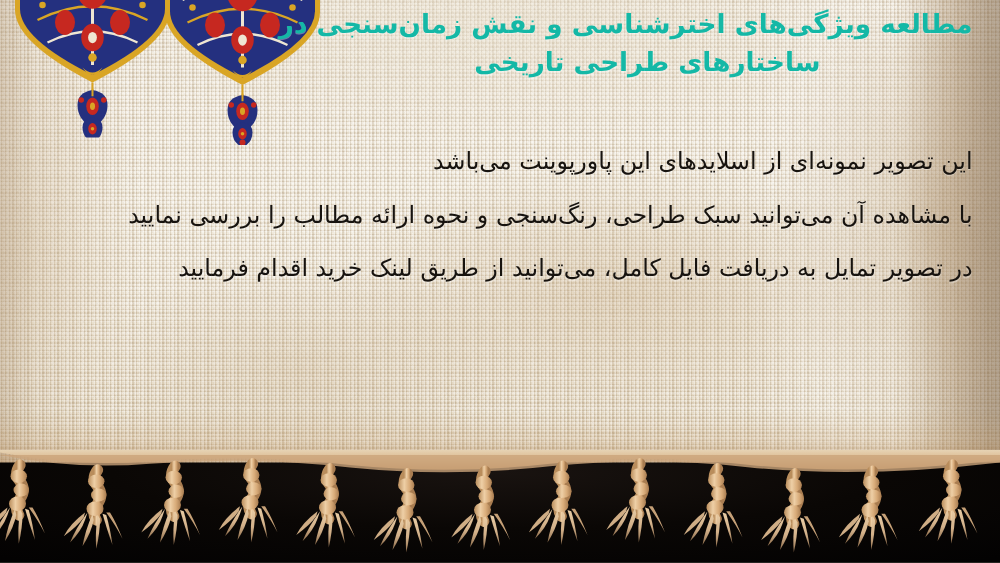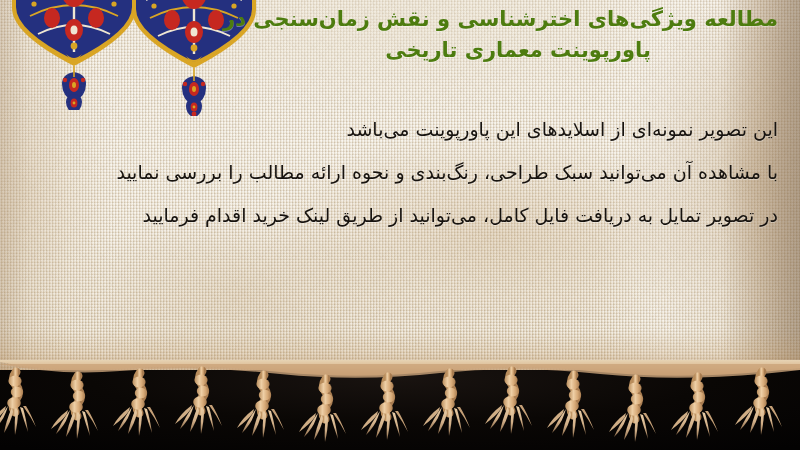--- a/index.html
+++ b/index.html
@@ -109,21 +109,21 @@
     top: 4px;
     width: 520px;
     text-align: center;
     direction: rtl;
   }
   .title-line {
     font-family: "DejaVu Sans", "Liberation Sans", sans-serif;
     font-size: 21px;
     font-weight: 700;
     line-height: 31px;
-    color: #4d7c0f;
+    color: #14b8a6;
     letter-spacing: 0px;
     text-shadow: 0 1px 0 rgba(255,255,255,0.35);
     white-space: nowrap;
   }
 
   #body-block {
     position: absolute;
     right: 22px;
     top: 108px;
     width: 760px;
@@ -281,22 +281,22 @@
     <use href="#tasselUnit" x="450" y="13"></use>
     <use href="#tasselUnit" x="512" y="11"></use>
     <use href="#tasselUnit" x="574" y="15"></use>
     <use href="#tasselUnit" x="636" y="19"></use>
     <use href="#tasselUnit" x="698" y="17"></use>
     <use href="#tasselUnit" x="762" y="12"></use>
   </svg>
 
   <div id="title-block">
     <div class="title-line">مطالعه ویژگی‌های اخترشناسی و نقش زمان‌سنجی در</div>
-    <div class="title-line">پاورپوینت معماری تاریخی</div>
+    <div class="title-line">ساختارهای طراحی تاریخی</div>
   </div>
 
   <div id="body-block">
     <div class="body-line">این تصویر نمونه‌ای از اسلایدهای این پاورپوینت می‌باشد</div>
-    <div class="body-line">با مشاهده آن می‌توانید سبک طراحی، رنگ‌بندی و نحوه ارائه مطالب را بررسی نمایید</div>
+    <div class="body-line">با مشاهده آن می‌توانید سبک طراحی، رنگ‌سنجی و نحوه ارائه مطالب را بررسی نمایید</div>
     <div class="body-line">در تصویر تمایل به دریافت فایل کامل، می‌توانید از طریق لینک خرید اقدام فرمایید</div>
   </div>
 
 </div>
 
 </body></html>

